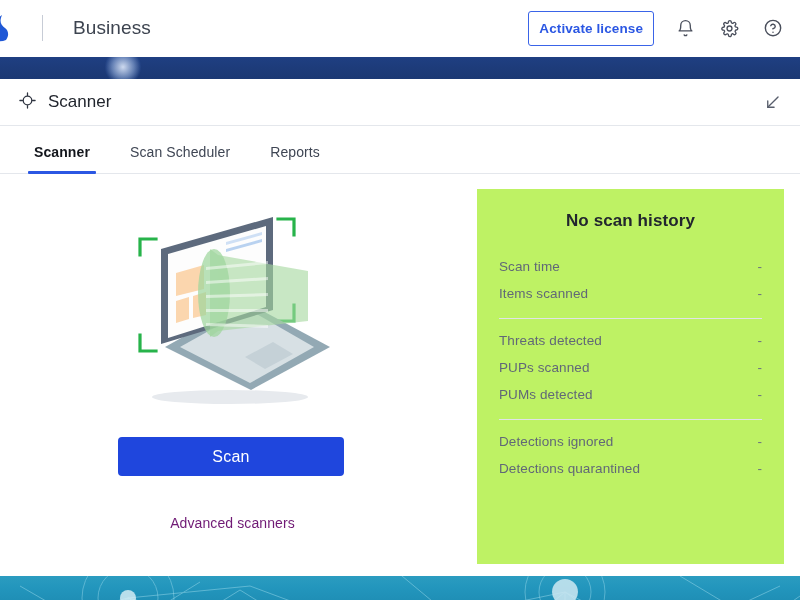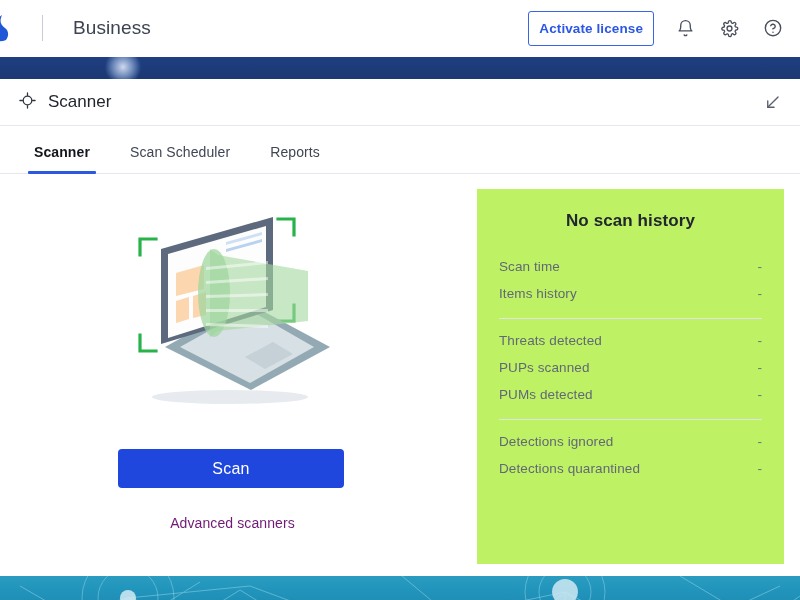--- a/index.html
+++ b/index.html
@@ -82,21 +82,21 @@
   .main { position:absolute; left:0; top:175px; width:800px; height:401px; background:#fff; }
 
   
   .left-col {
     position:absolute; left:0; top:0; width:465px; height:401px;
   }
   .illus { position:absolute; left:118px; top:22px; width:230px; height:215px; }
   .illus svg { display:block; }
 
   .scan-btn {
-    position:absolute; left:118px; top:274px; width:226px; height:39px;
+    position:absolute; left:118px; top:262px; width:226px; height:39px;
     background:#1f46dd; color:#fff; border:none; border-radius:4px;
     font-size:16px; font-family:"Liberation Sans", sans-serif; cursor:pointer;
     letter-spacing:.2px;
   }
   .adv-link {
     position:absolute; left:0; top:340px; width:465px; text-align:center;
     font-size:14px; color:#701a75; cursor:pointer; letter-spacing:.1px;
   }
 
   
@@ -248,21 +248,21 @@
 
     <div class="hist">
       <div class="hist-title">No scan history</div>
 
       <div>
         <div class="hist-row">
           <span>Scan time</span>
           <span class="val">-</span>
         </div>
         <div class="hist-row">
-          <span>Items history</span>
+          <span>Items scanned</span>
           <span class="val">-</span>
         </div>
       </div>
 
       <div class="hist-sep"></div>
 
       <div>
         <div class="hist-row">
           <span>Threats detected</span>
           <span class="val">-</span>

